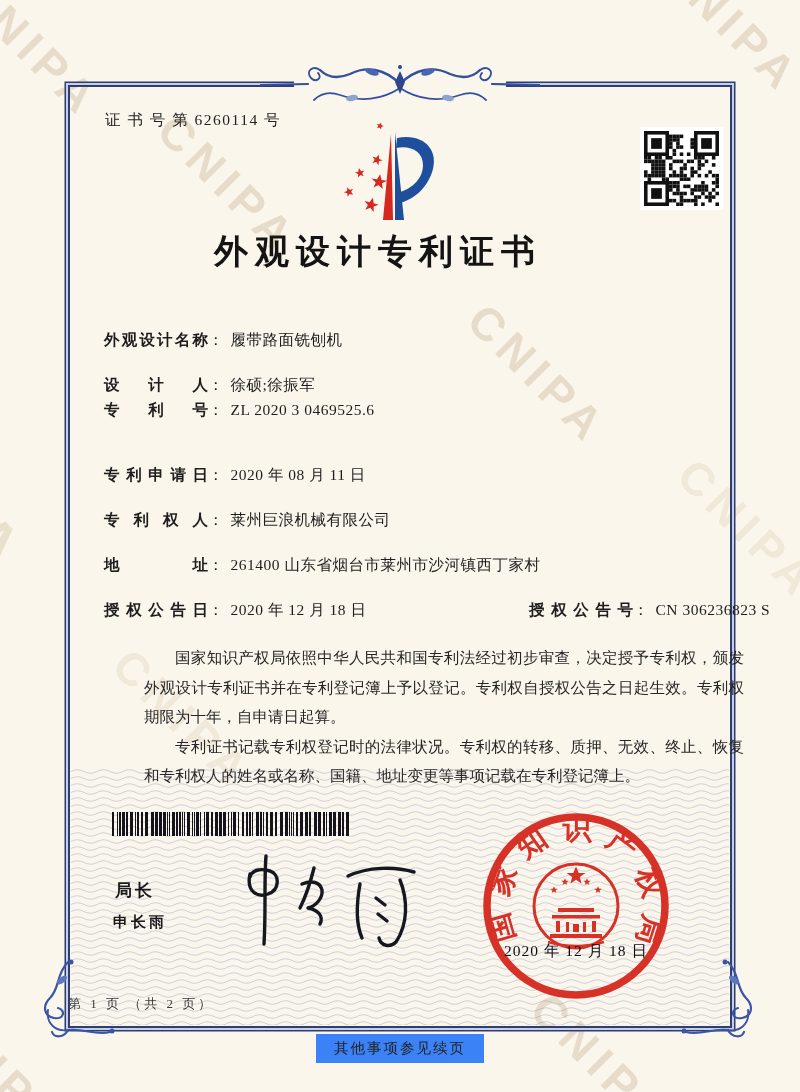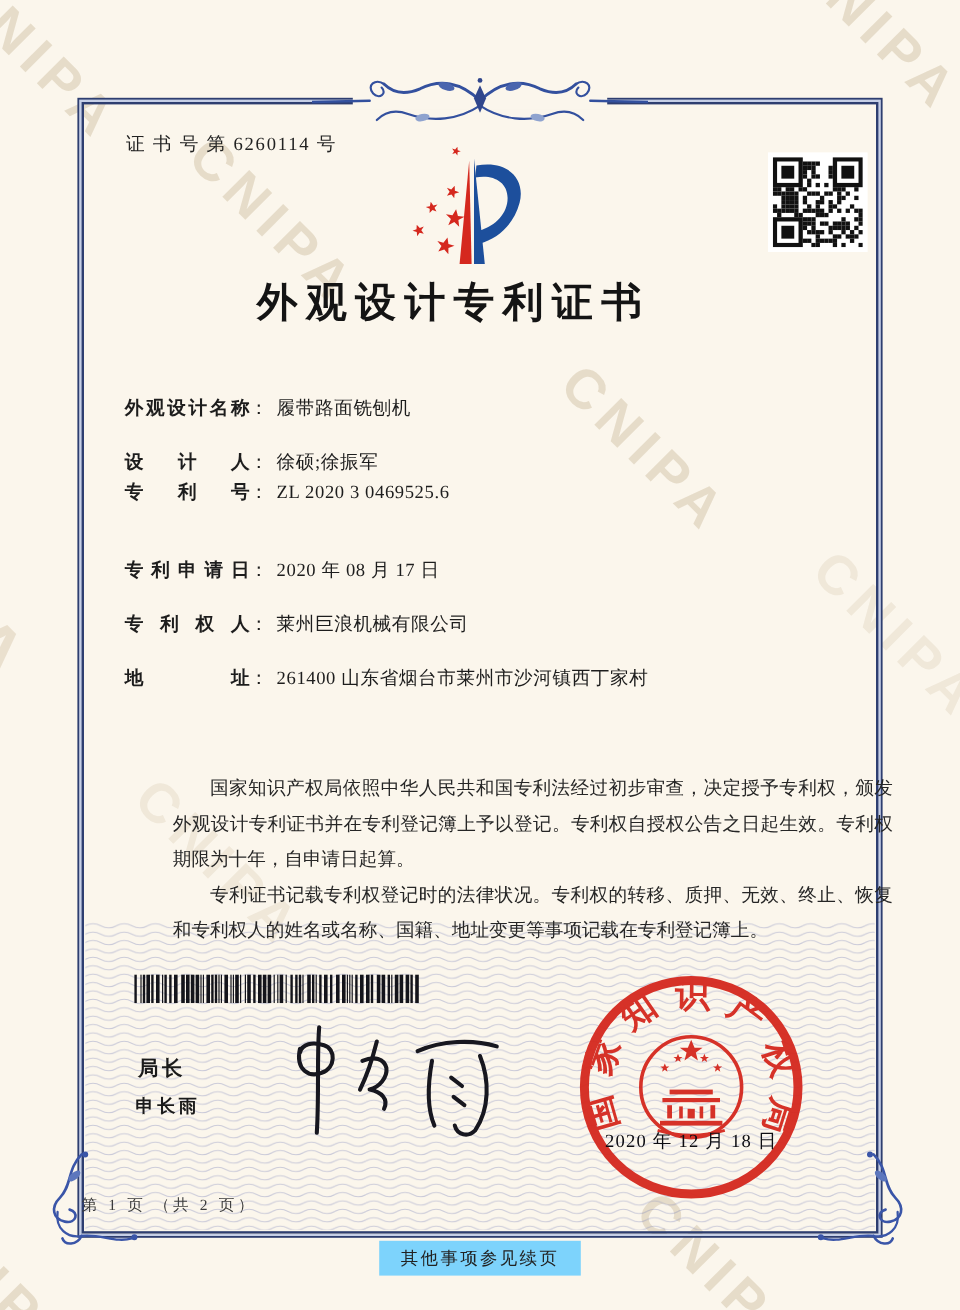--- a/index.html
+++ b/index.html
@@ -52,21 +52,21 @@
             letter-spacing:3px;color:#1a1a1a;font-family:"Liberation Sans","DejaVu Sans",sans-serif;}
   .sig-hand{position:absolute;left:228px;top:850px;}
 
   .seal{position:absolute;left:478px;top:808px;opacity:0.95;}
   .seal-date{position:absolute;left:484px;top:941px;width:184px;text-align:center;
              font-size:15.5px;color:#0d0d12;letter-spacing:1px;white-space:nowrap;}
 
   .page-info{position:absolute;left:68px;top:995px;width:660px;text-align:left;
              font-size:13px;color:#3a3a3a;letter-spacing:3px;}
   .note-box{position:absolute;left:50%;top:1034px;transform:translateX(-50%);
-            background:#7dd3fc;padding:5px 18px;font-size:14.5px;color:#222;
+            background:#3b82f6;padding:5px 18px;font-size:14.5px;color:#222;
             letter-spacing:2px;white-space:nowrap;}
 </style>
 </head>
 <body>
 
 <div id="page">
 
   <span class="wm" style="left:-12px;top:-34px">CNIPA</span>
   <span class="wm" style="left:688px;top:-58px">CNIPA</span>
   <span class="wm" style="left:185px;top:103px">CNIPA</span>
@@ -306,29 +306,37 @@
     <div class="frow" style="top:330px">
       <span class="flabel">外观设计名称</span><span class="fcolon">：</span><span class="fvalue">履带路面铣刨机</span>
     </div>
     <div class="frow" style="top:375px">
       <span class="flabel">设计人</span><span class="fcolon">：</span><span class="fvalue">徐硕;徐振军</span>
     </div>
     <div class="frow" style="top:400px">
       <span class="flabel">专利号</span><span class="fcolon">：</span><span class="fvalue">ZL 2020 3 0469525.6</span>
     </div>
     <div class="frow" style="top:465px">
-      <span class="flabel">专利申请日</span><span class="fcolon">：</span><span class="fvalue">2020 年 08 月 17 日</span>
+      <span class="flabel">专利申请日</span><span class="fcolon">：</span><span class="fvalue">2020 年 08 月 11 日</span>
     </div>
     <div class="frow" style="top:510px">
       <span class="flabel">专利权人</span><span class="fcolon">：</span><span class="fvalue">莱州巨浪机械有限公司</span>
     </div>
     <div class="frow" style="top:555px">
       <span class="flabel">地址</span><span class="fcolon">：</span><span class="fvalue">261400 山东省烟台市莱州市沙河镇西丁家村</span>
     </div>
 
+    <div class="frow" style="top:600px;width:600px">
+      <span>
+        <span class="flabel">授权公告日</span><span class="fcolon">：</span><span class="fvalue">2020 年 12 月 18 日</span>
+      </span>
+      <span class="grant2">
+        <span class="flabel">授权公告号</span><span class="fcolon">：</span><span class="fvalue">CN 306236823 S</span>
+      </span>
+    </div>
 
     <div class="paras">
       <p>国家知识产权局依照中华人民共和国专利法经过初步审查，决定授予专利权，颁发外观设计专利证书并在专利登记簿上予以登记。专利权自授权公告之日起生效。专利权期限为十年，自申请日起算。</p>
       <p>专利证书记载专利权登记时的法律状况。专利权的转移、质押、无效、终止、恢复和专利权人的姓名或名称、国籍、地址变更等事项记载在专利登记簿上。</p>
     </div>
 
     <svg class="barcode" id="barcode" width="244" height="24">
         <rect x="2" y="0" width="2" height="24" fill="#14141a"></rect>
         <rect x="7" y="0" width="1" height="24" fill="#14141a"></rect>
         <rect x="9" y="0" width="2" height="24" fill="#14141a"></rect>

